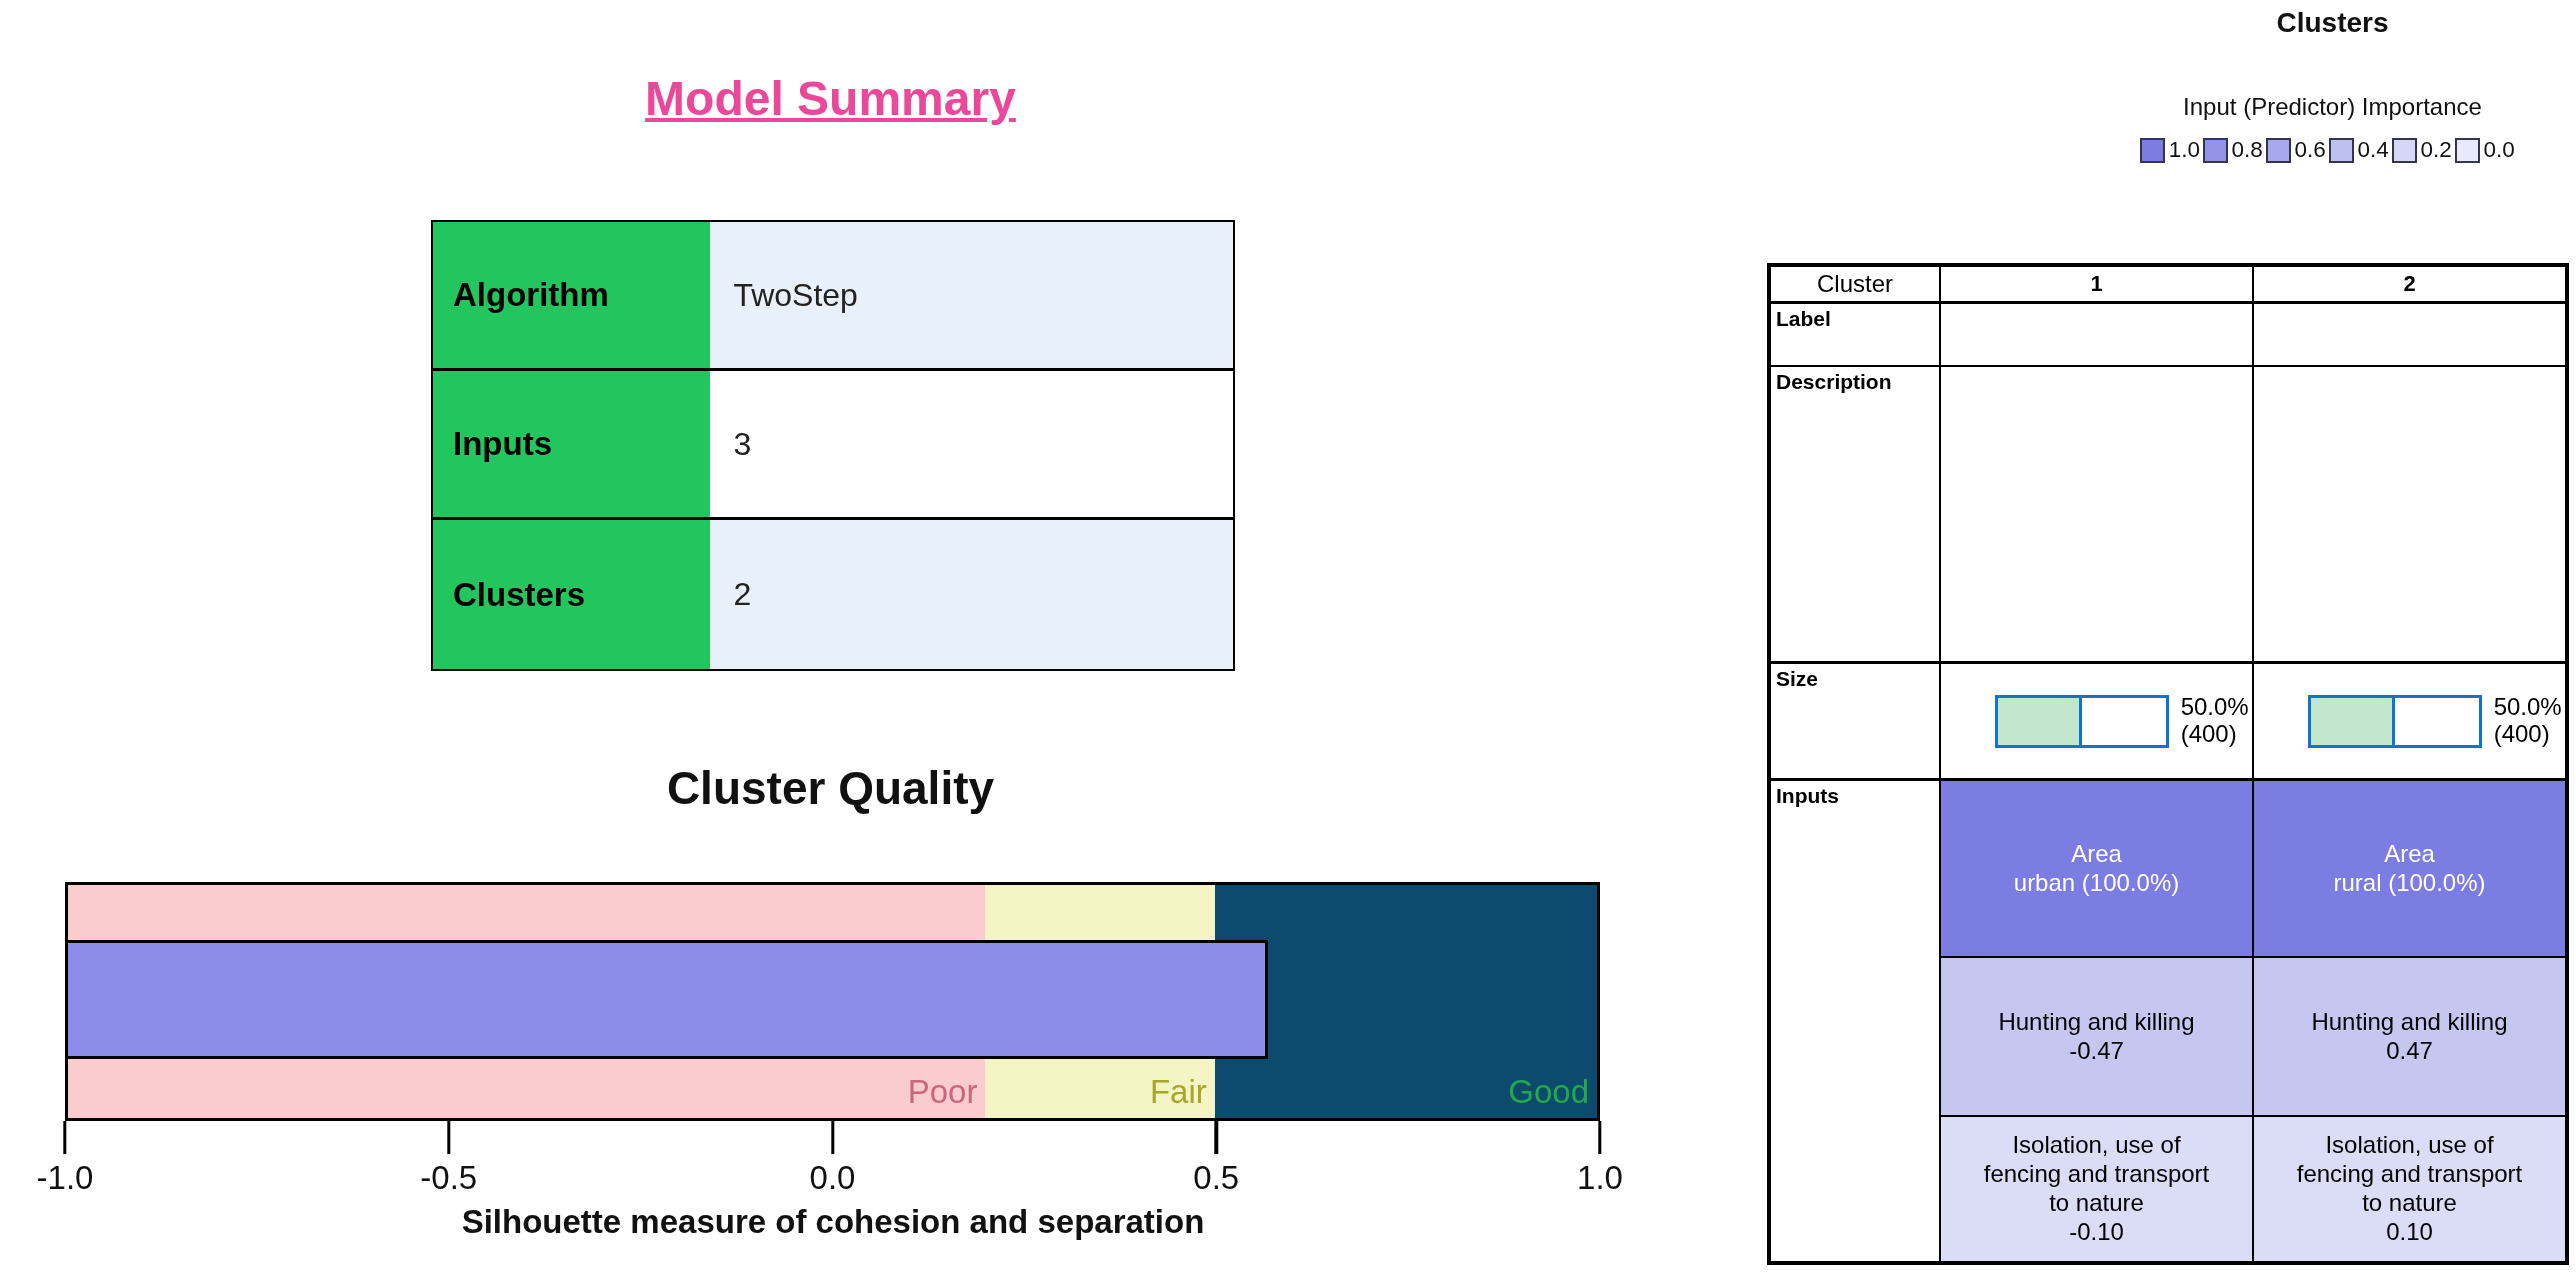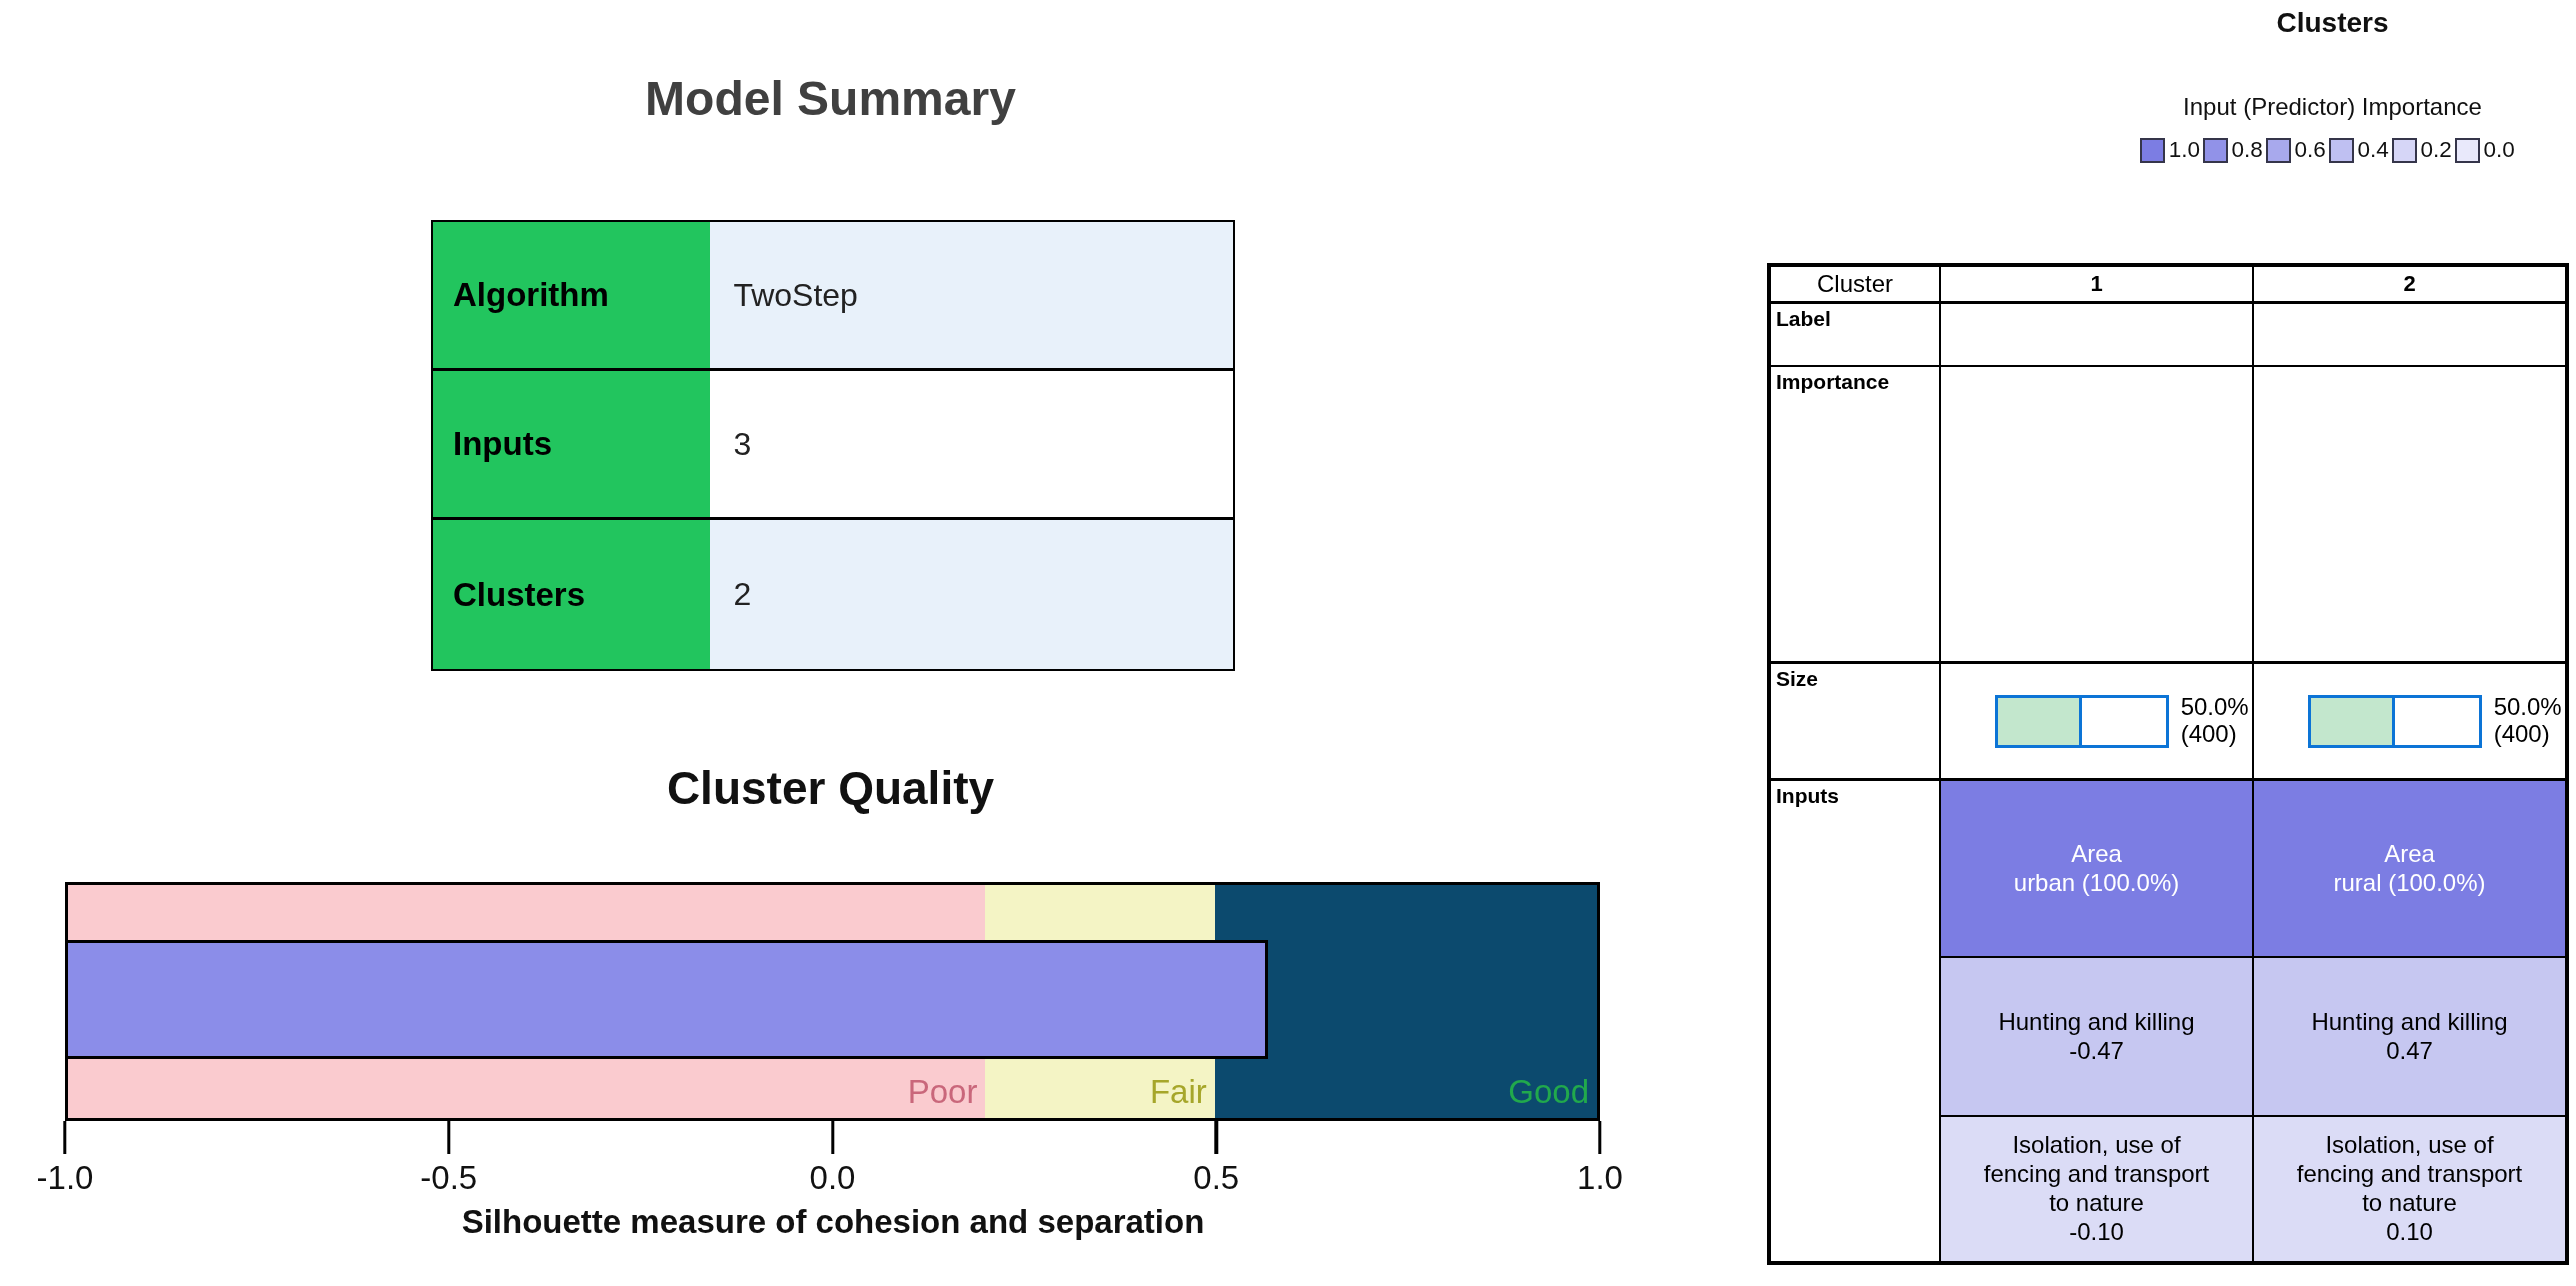--- a/index.html
+++ b/index.html
@@ -5,21 +5,21 @@
   * { margin:0; padding:0; box-sizing:border-box; }
   html,body { background:#ffffff; }
   #stage {
     position:relative; width:2576px; height:1287px; background:#fff;
     font-family:"Liberation Sans", sans-serif; color:#000; overflow:hidden;
   }
   .abs { position:absolute; }
 
   
   #ms-title { left:409px; top:71px; width:843px; text-align:center;
-    font-size:48px; font-weight:bold; color:#404040; }
+    font-size:48px; font-weight:bold; color:#ec4899;text-decoration:underline; }
   #ms-table { left:431px; top:220px; width:804px; border:2.5px solid #000; }
   .ms-row { display:flex; height:149px; }
   .ms-row.bline { border-bottom:3.3px solid #000; }
   .ms-label { width:277px; background:#22c55e; display:flex; align-items:center;
     padding-left:20px; font-size:33px; font-weight:bold; }
   .ms-value { flex:1; display:flex; align-items:center; padding-left:23.4px;
     font-size:32px; color:#222; }
   .ms-blue  { background:#E8F1FA; }
   .ms-white { background:#FFFFFF; }
 
@@ -160,21 +160,21 @@
   <div class="abs" id="cl-table">
 
     <div class="ct rt bt4 ct-corner">Cluster</div>
     <div class="ct rt bt4 ct-colhead">1</div>
     <div class="ct bt4 ct-colhead">2</div>
 
     <div class="ct rt bt ct-rowname">Label</div>
     <div class="ct rt bt"></div>
     <div class="ct bt"></div>
 
-    <div class="ct rt bt4 ct-rowname">Importance</div>
+    <div class="ct rt bt4 ct-rowname">Description</div>
     <div class="ct rt bt4"></div>
     <div class="ct bt4"></div>
 
     <div class="ct rt bt4 ct-rowname">Size</div>
     <div class="ct rt bt4 ct-size">
       <span class="sz-bar">
         <span class="sz-fill" style="background: rgb(195, 231, 205); width: 50%;"></span>
       </span>
       <span class="sz-text">
         <span>50.0%</span><br>

